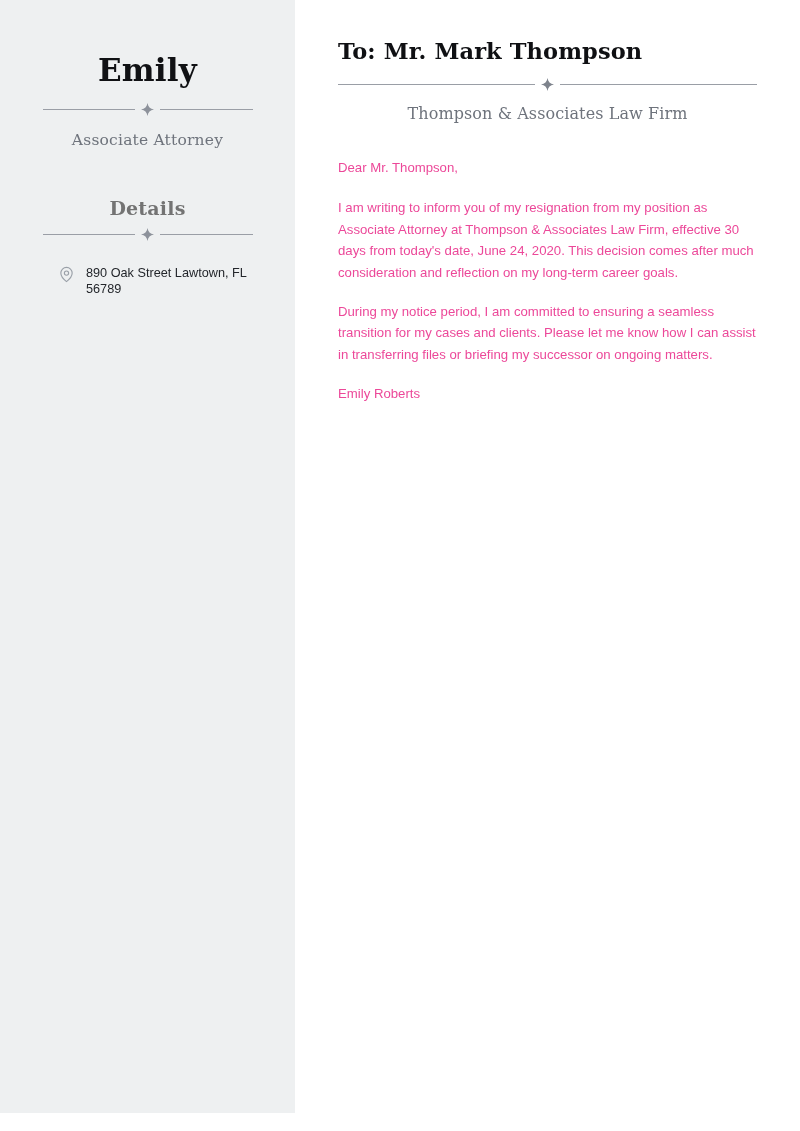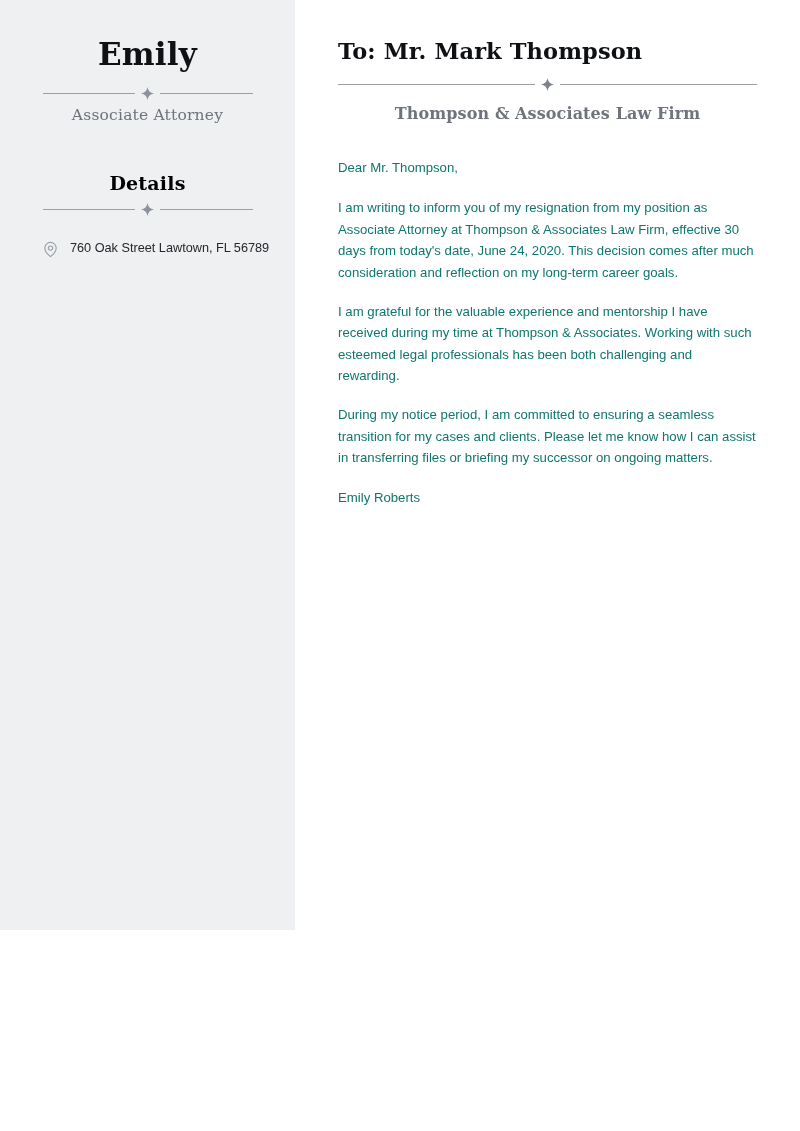--- a/index.html
+++ b/index.html
@@ -19,24 +19,24 @@
     width: 800px;
     height: 1131px;
     display: flex;
     background: #ffffff;
   }
 
   
   .sidebar {
     width: 295px;
     min-width: 295px;
-    height: 930px;
+    height: 1113px;
     background: #eef0f1;
     box-sizing: border-box;
-    padding: 0;
+    padding: 16px;
   }
 
   .name-block {
     padding-top: 36px;
     text-align: center;
   }
   .name {
     font-family: "DejaVu Serif", "Liberation Serif", serif;
     font-weight: 700;
     font-size: 31px;
@@ -68,29 +68,29 @@
   .sidebar-divider {
     width: 210px;
     margin-top: 14px;
   }
 
   .role {
     font-family: "DejaVu Serif", "Liberation Serif", serif;
     font-size: 15.5px;
     color: #6e737c;
     text-align: center;
-    margin-top: 6px;
+    margin-top: 15px;
     letter-spacing: 0.2px;
   }
 
   .details-heading {
     font-family: "DejaVu Serif", "Liberation Serif", serif;
     font-weight: 700;
     font-size: 19px;
-    color: #000000;
+    color: #737373;
     text-align: center;
     margin-top: 48px;
     letter-spacing: 0.2px;
   }
   .details-divider {
     width: 210px;
     margin-top: 9px;
   }
 
   .contact-list {
@@ -143,30 +143,29 @@
     width: 100%;
     margin-top: 14px;
   }
   .company {
     font-family: "DejaVu Serif", "Liberation Serif", serif;
     font-size: 16px;
     color: #6e737c;
     text-align: center;
     margin-top: 13px;
     letter-spacing: 0.1px;
-    font-weight: bold;
   }
 
   .letter-body {
     margin-top: 34px;
   }
   .letter-body p {
     font-size: 13.2px;
     line-height: 1.62;
-    color: #0f766e;
+    color: #ec4899;
     margin: 18px 0 17px 0;
   }
   .letter-body p.salutation { margin-bottom: 19px; }
   .letter-body p.signoff { margin-bottom: 18px; }
   .letter-body p.signature { margin-bottom: 0; }
 </style>
 </head>
 <body>
 
 <div class="page">
@@ -207,21 +206,21 @@
 
 
 
       <div class="contact-row">
         <span class="contact-icon">
           <svg width="17" height="17" viewBox="0 0 24 24" fill="none" stroke="#9aa0a8" stroke-width="1.6" stroke-linecap="round" stroke-linejoin="round" aria-hidden="true">
             <path d="M20 10c0 6-8 12-8 12s-8-6-8-12a8 8 0 0 1 16 0Z"></path>
             <circle cx="12" cy="10" r="3"></circle>
           </svg>
         </span>
-        <span class="contact-text">760 Oak Street Lawtown, FL 56789</span>
+        <span class="contact-text">890 Oak Street Lawtown, FL 56789</span>
       </div>
 
     </div>
   </aside>
 
   <main class="letter">
 
     <div class="letter-head">
       <div class="recipient">To: Mr. Mark Thompson</div>
 
@@ -234,19 +233,18 @@
         </span>
         <span class="line"></span>
       </div>
 
       <div class="company">Thompson &amp; Associates Law Firm</div>
     </div>
 
     <div class="letter-body">
       <p class="salutation">Dear Mr. Thompson,</p>
       <p>I am writing to inform you of my resignation from my position as Associate Attorney at Thompson &amp; Associates Law Firm, effective 30 days from today's date, June 24, 2020. This decision comes after much consideration and reflection on my long-term career goals.</p>
-      <p>I am grateful for the valuable experience and mentorship I have received during my time at Thompson &amp; Associates. Working with such esteemed legal professionals has been both challenging and rewarding.</p>
       <p>During my notice period, I am committed to ensuring a seamless transition for my cases and clients. Please let me know how I can assist in transferring files or briefing my successor on ongoing matters.</p>
       <p class="signature">Emily Roberts</p>
     </div>
 
   </main>
 </div>
 
 </body></html>

